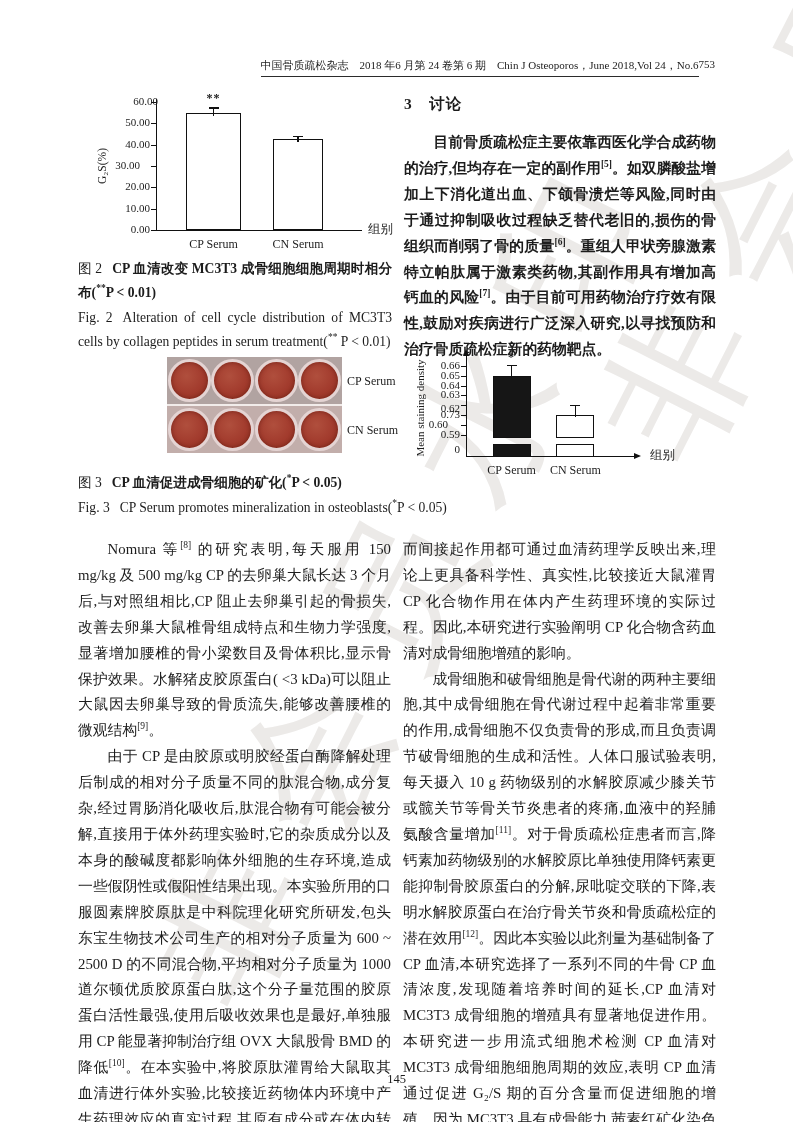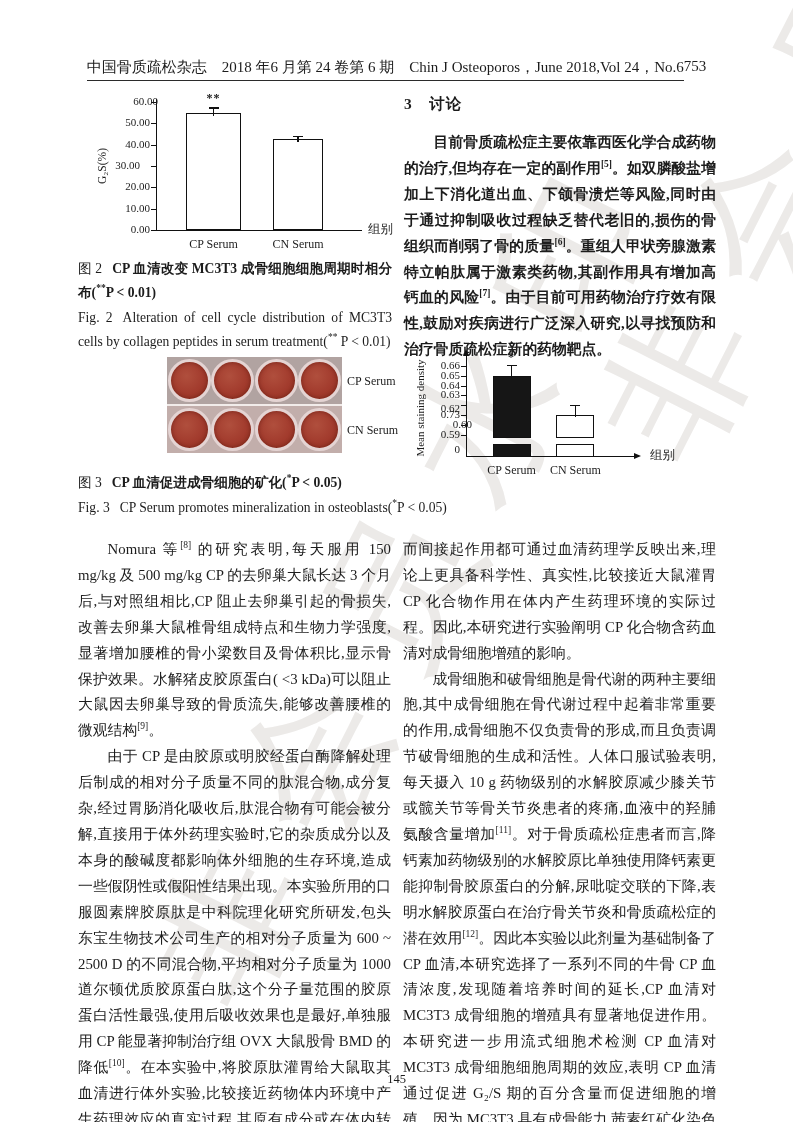--- a/index.html
+++ b/index.html
@@ -5,22 +5,22 @@
   html,body{margin:0;padding:0;background:#ffffff;}
   #page{position:relative;width:793px;height:1122px;background:#ffffff;overflow:hidden;
         font-family:"Liberation Serif","DejaVu Serif",serif;color:#1c1c1c;}
   
   .watermark{position:absolute;white-space:nowrap;font-size:150px;letter-spacing:38px;
              color:#eceae8;z-index:0;font-family:"DejaVu Sans",sans-serif;pointer-events:none;}
   .wm-main{left:410px;top:575px;transform:translate(-50%,-50%) rotate(-63deg);}
   .wm-corner{left:860px;top:30px;transform:translate(-50%,-50%) rotate(-63deg);}
   .layer{position:absolute;inset:0;z-index:1;}
   
-  .header{position:absolute;left:78px;top:58px;width:637px;display:flex;justify-content:center;
-          font-size:15px;}
+  .header{position:absolute;left:78px;top:58px;width:637px;display:flex;justify-content:flex-end;
+          font-size:11px;}
   .journal-line{border-bottom:1px solid #2b2b2b;padding-bottom:3px;}
   
   .fig2-chart{position:absolute;left:88px;top:92px;width:310px;height:162px;}
   
   .fig2-caption{position:absolute;left:78px;top:257px;width:314px;font-size:13.6px;line-height:23.5px;text-align:justify;}
   .cap-zh{margin:0;font-weight:700;}
   .cap-en{margin:2px 0 0 0;}
   .cap-label{font-weight:400;margin-right:10px;}
   .cap-en .cap-text{font-weight:400;}
   
@@ -149,21 +149,21 @@
         <div class="tick-label" style="left: 20px; top: 22.8px; width: 32px;">0.65</div>
         <div class="axis" style="left: 53px; top: 39.6px; width: 5px; height: 1px;"></div>
         <div class="tick-label" style="left: 20px; top: 32.6px; width: 32px;">0.64</div>
         <div class="axis" style="left: 53px; top: 49.4px; width: 5px; height: 1px;"></div>
         <div class="tick-label" style="left: 20px; top: 42.4px; width: 32px;">0.63</div>
         <div class="axis" style="left: 53px; top: 59.2px; width: 5px; height: 1px;"></div>
         <div class="tick-label" style="left: 20px; top: 56px; width: 32px;">0.62</div>
         <div class="axis" style="left: 53px; top: 69px; width: 5px; height: 1px;"></div>
         <div class="tick-label" style="left: 20px; top: 62px; width: 32px;">0.73</div>
         <div class="axis" style="left: 53px; top: 78.8px; width: 5px; height: 1px;"></div>
-        <div class="tick-label" style="left: 32px; top: 71.8px; width: 32px;">0.60</div>
+        <div class="tick-label" style="left: 8px; top: 71.8px; width: 32px;">0.60</div>
         <div class="axis" style="left: 53px; top: 88.6px; width: 5px; height: 1px;"></div>
         <div class="tick-label" style="left: 20px; top: 81.6px; width: 32px;">0.59</div>
         <div class="tick-label" style="left: 20px; top: 97px; width: 32px;">0</div>
         <div class="ylab" style="left: 12px; top: 62px; transform: translate(-50%, -50%) rotate(-90deg); font-size: 11px;">Mean staining density</div>
         <div class="xlab" style="left: 242px; top: 101px;">组别</div>
         <div class="bar" style="left: 84.6px; top: 29.8px; width: 38px; height: 62.2px; background: rgb(22, 22, 22); border: 1.2px solid rgb(17, 17, 17);"></div>
         <div class="bar" style="left: 84.6px; top: 98px; width: 38px; height: 12px; background: rgb(22, 22, 22); border-top: 1.2px solid rgb(17, 17, 17); border-right: 1.2px solid rgb(17, 17, 17); border-bottom: none; border-left: 1.2px solid rgb(17, 17, 17); border-image: initial;"></div>
         <div class="err-line" style="left: 103px; top: 19.02px; width: 1.2px; height: 12.78px;"></div>
         <div class="err-cap" style="left: 98.6px; top: 19.02px; width: 10px; height: 1.2px;"></div>
         <div class="sig" style="left: 83.6px; top: 4.02px; width: 40px;">*</div>

